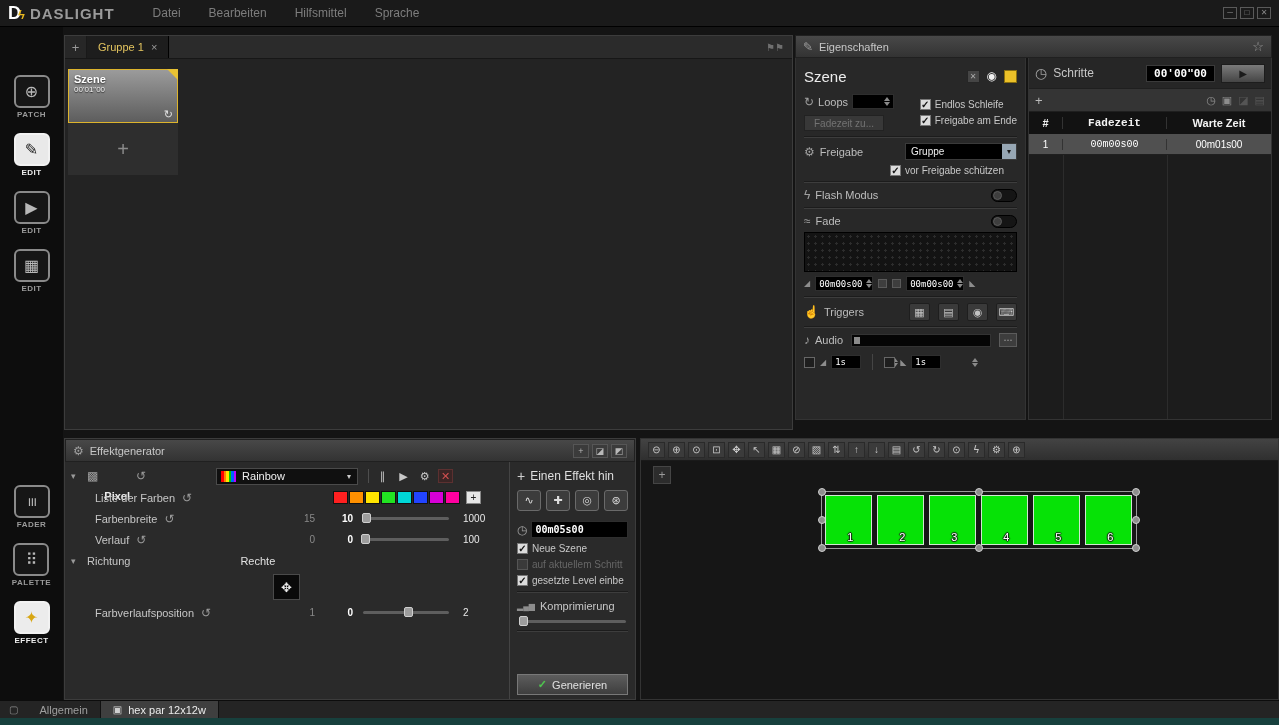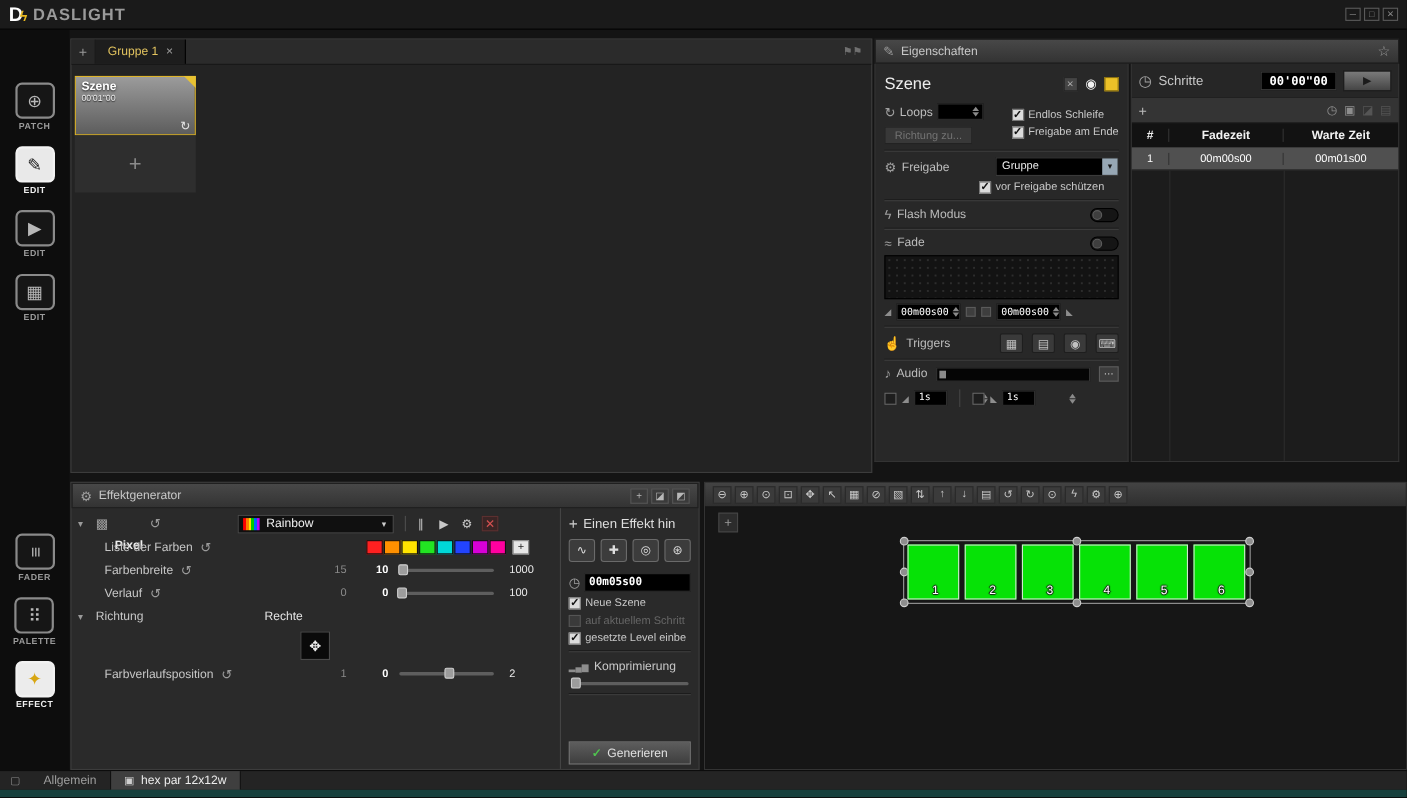--- a/index.html
+++ b/index.html
@@ -105,21 +105,21 @@
 .steps-time{margin-left:auto;background:#000;border:1px solid #3a3a3a;color:#fff;font-size:11px;font-weight:bold;padding:1px 7px;font-family:"DejaVu Sans Mono",monospace;}
 .steps-play{width:44px;height:19px;background:linear-gradient(#7b7b7b,#454545);border:1px solid #1d1d1d;color:#1b1b1b;display:flex;align-items:center;justify-content:center;font-size:10px;}
 .steps-toolbar{height:24px;background:#343434;display:flex;align-items:center;padding:0 6px;border-top:1px solid #1f1f1f;border-bottom:1px solid #1f1f1f;}
 .st-add{color:#bbb;font-size:13px;}
 .st-right{margin-left:auto;display:flex;gap:6px;}
 .st-icon{color:#8d8d8d;font-size:11px;}
 .st-icon.dim{color:#555;}
 .steps-thead{display:flex;background:#121212;height:22px;align-items:center;font-weight:bold;font-size:11px;color:#f2f2f2;}
 .steps-thead span,.steps-row span{text-align:center;}
 .c-num{width:34px;border-right:1px solid #333;}
-.c-fade{width:104px;border-right:1px solid #333;}
+.c-fade{width:104px;border-right:1px solid #333;font-family:Liberation Mono, monospace;}
 .c-wait{width:104px;}
 .steps-row{display:flex;height:21px;align-items:center;background:#505050;font-size:10px;color:#fff;border-bottom:1px solid #1f1f1f;cursor:default;}
 .steps-body{flex:1;position:relative;background:#1c1c1c;}
 .colsep{position:absolute;top:0;bottom:0;width:1px;background:#2c2c2c;}
 .colsep.s1{left:34px;}
 .colsep.s2{left:138px;}
 
 
 .effect-panel{position:absolute;left:64px;top:438px;width:572px;height:262px;background:#2a2a2a;border:1px solid #3c3c3c;display:flex;flex-direction:column;}
 .eh-icons{margin-left:auto;display:flex;gap:3px;}
@@ -188,20 +188,26 @@
 <body>
 
 <div id="app">
 
   <div class="titlebar">
     <div class="logo">
       <span class="logo-d">D</span>
       <span class="logo-bolt">ϟ</span>
     </div>
     <span class="app-name">DASLIGHT</span>
+    <div class="menu">
+      <span class="menu-item">Datei</span>
+      <span class="menu-item">Bearbeiten</span>
+      <span class="menu-item">Hilfsmittel</span>
+      <span class="menu-item">Sprache</span>
+    </div>
     <div class="winbtns">
       <span class="winbtn">─</span>
       <span class="winbtn">□</span>
       <span class="winbtn">✕</span>
     </div>
   </div>
 
   <div class="sidebar">
     <div class="side-item">
       <div class="side-icon">
@@ -283,21 +289,21 @@
     </div>
     <div class="prop-loops">
       <div class="pl-left">
         <div class="row">
           <span class="picon">↻</span>
           <span class="prop-label">Loops</span>
           <span class="blackfield loops-field">
               <span class="spin"></span>
             </span>
         </div>
-        <div class="jump-btn">Richtung zu...</div>
+        <div class="jump-btn">Fadezeit zu...</div>
       </div>
       <div class="pl-right">
         <div class="cbrow">
           <span class="cb checked"></span>
           <span class="cbl">Endlos Schleife</span>
         </div>
         <div class="cbrow">
           <span class="cb checked"></span>
           <span class="cbl">Freigabe am Ende</span>
         </div>

